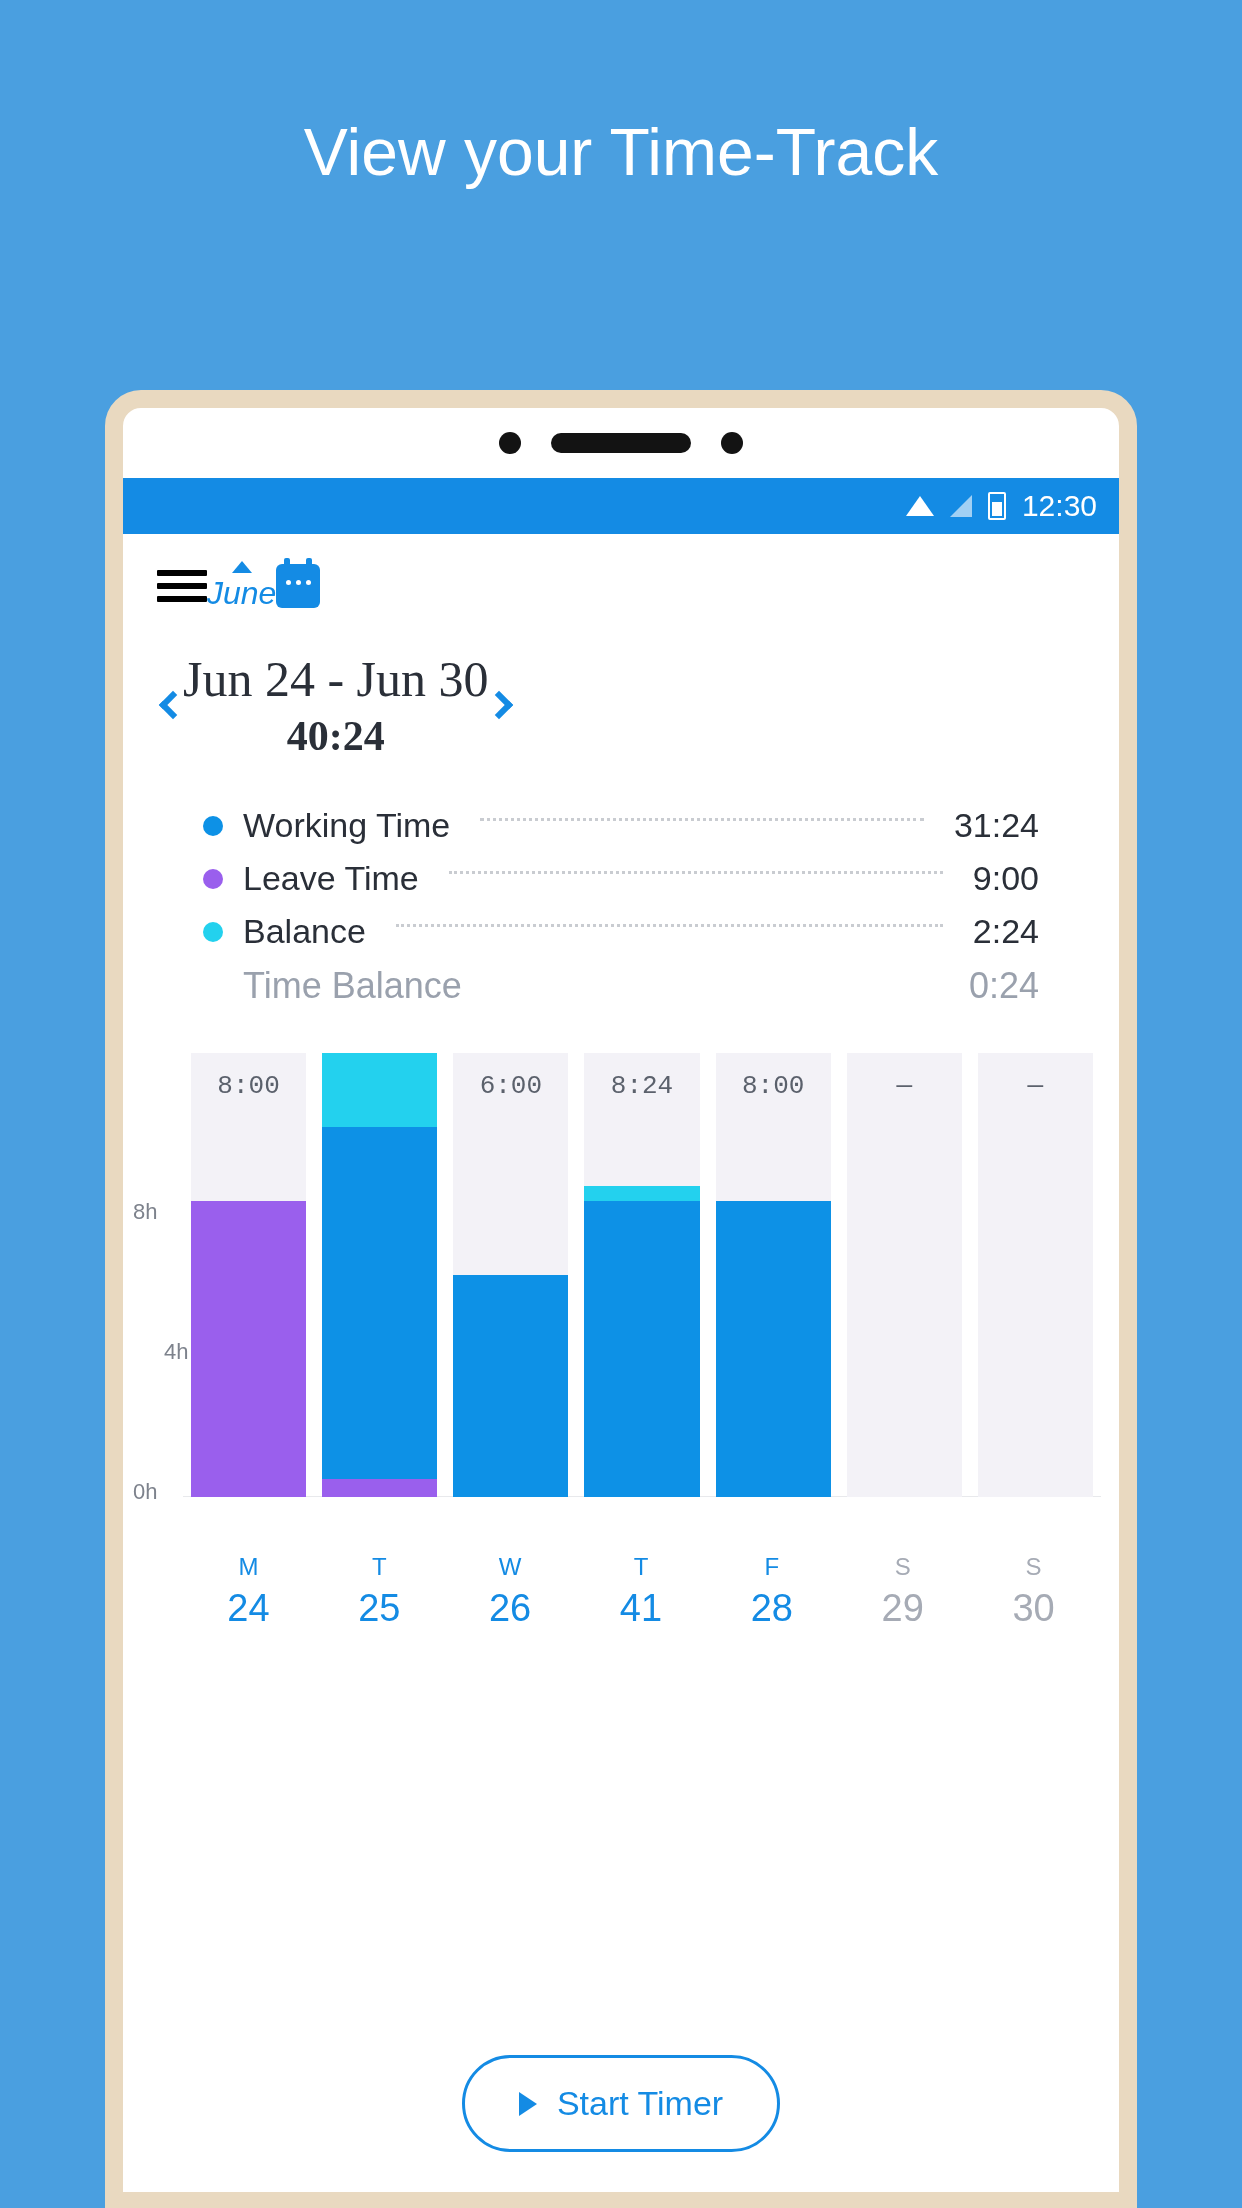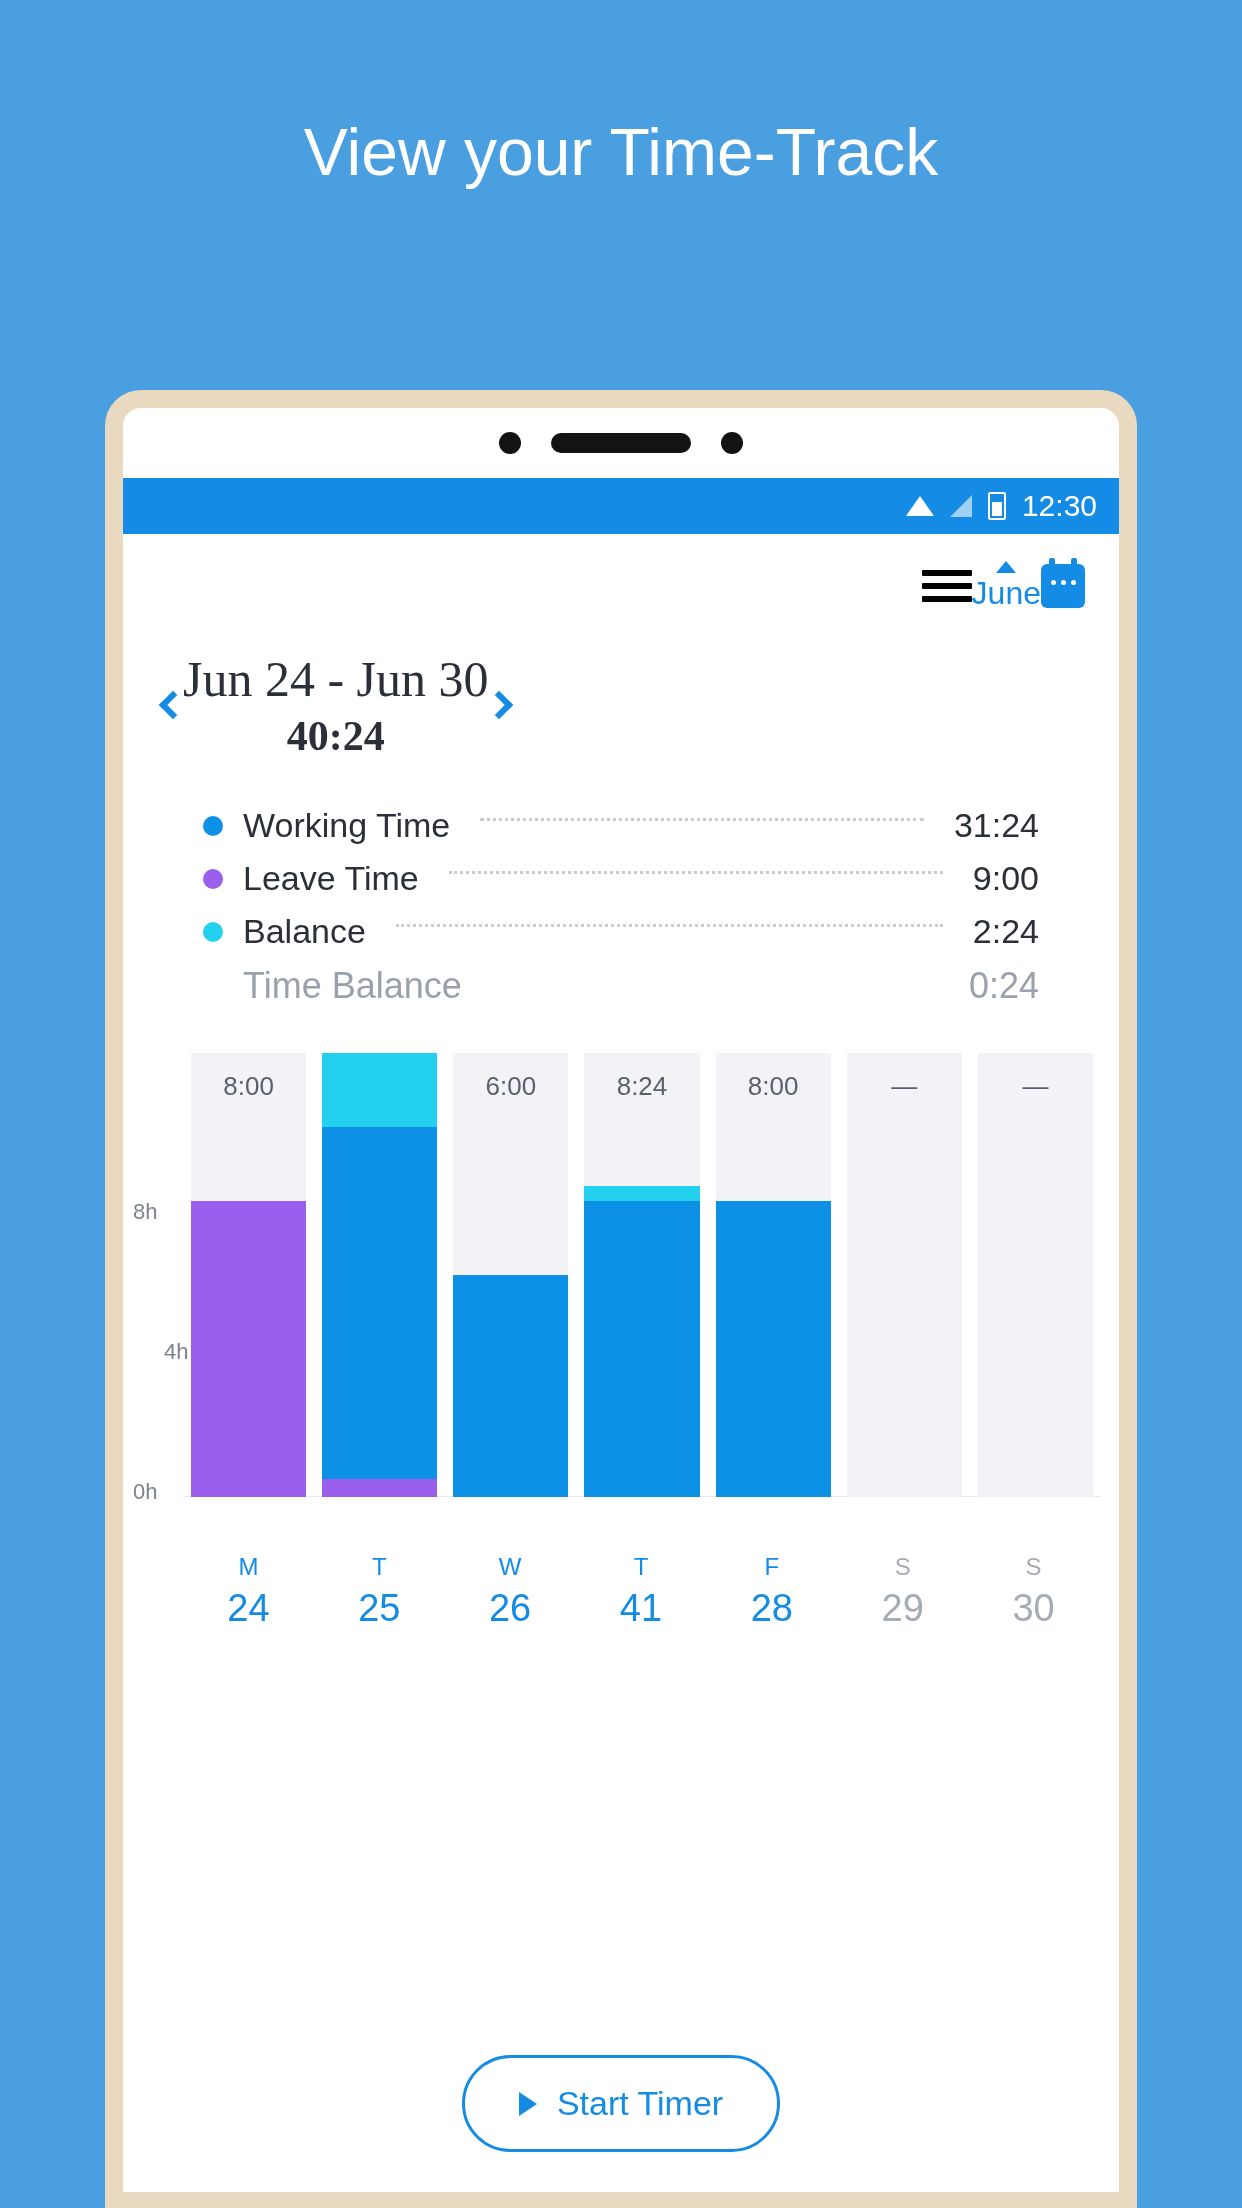--- a/index.html
+++ b/index.html
@@ -41,22 +41,23 @@
     font-size: 30px;
   }
   .sb-icon { display:inline-block; }
   .wifi { width:0;height:0;border-left:14px solid transparent;border-right:14px solid transparent;border-bottom:20px solid #fff; }
   .signal { width:0;height:0;border-left:22px solid transparent;border-bottom:22px solid rgba(255,255,255,.6); position:relative; }
   .batt { width:18px;height:28px;border:2px solid #fff;border-radius:2px;position:relative; }
   .batt::after{content:"";position:absolute;bottom:2px;left:2px;right:2px;height:14px;background:#fff;}
 
   .app-header {
     height: 104px;
-    display:flex; align-items:center; justify-content:flex-end;
+    display:flex; align-items:center; justify-content:flex-start;
     padding: 0 34px;
+    font-style: italic;
   }
   .hamburger { width:50px; }
   .hamburger div { height:6px; background:#000; margin:7px 0; border-radius:1px; }
   .month-label { color:#148be4; font-size:32px; font-weight:500; text-align:center; }
   .chevron-up {
     width:0;height:0;margin:0 auto 2px;
     border-left:10px solid transparent;border-right:10px solid transparent;border-bottom:12px solid #148be4;
   }
   .cal-icon {
     width:44px;height:44px;background:#148be4;border-radius:6px;position:relative;
@@ -96,21 +97,21 @@
     padding: 0 20px 0 60px;
   }
   .y-tick {
     position:absolute; left:10px; font-size:22px; color:#7d828c;
   }
   .grid-line {
     position:absolute; left:60px; right:18px; height:1px; background:#e8e9ec;
   }
   .columns {
     position:absolute; left:60px; right:18px; top:0; bottom:36px;
-    display:grid; grid-template-columns:repeat(7,1fr);
+    display:grid; grid-template-columns:repeat(7,1fr);font-family:Liberation Mono, monospace;
   }
   .col {
     position:relative; background:#f3f2f7; margin:0 8px;
     display:flex; flex-direction:column; justify-content:flex-start;
   }
   .col-top-label {
     text-align:center; font-size:26px; color:#5b616c; padding-top:18px;
   }
   .bar-stack {
     position:absolute; left:0; right:0; bottom:0;

